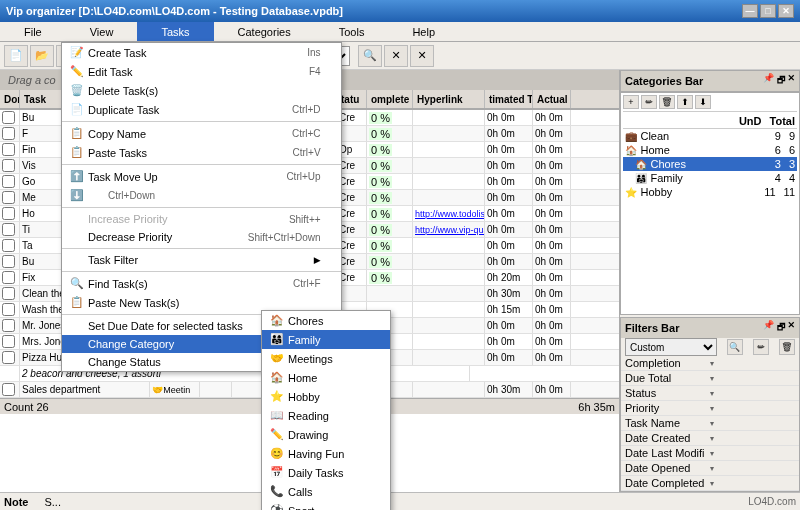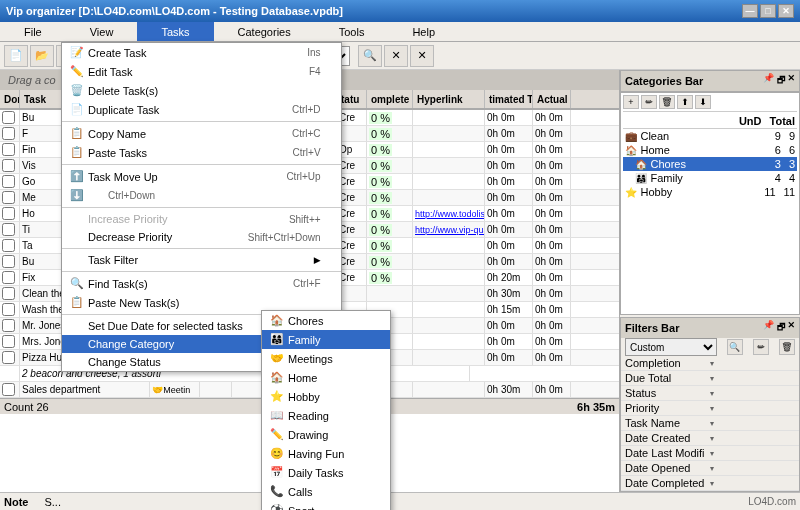--- a/index.html
+++ b/index.html
@@ -598,21 +598,21 @@
           <div class="gc" style="width:30px">Op</div>
           <div class="gc" style="width:46px"></div>
           <div class="gc" style="width:72px"></div>
           <div class="gc" style="width:48px">0h 30m</div>
           <div class="gc" style="width:38px">0h 0m</div>
         </div>
     </div>
 
     <div style="height:16px;background:#e0dbd5;border-top:1px solid #aaa;display:flex;align-items:center;padding:0 4px;font-size:10px;">
       <span>Count 26</span>
-      <span style="margin-left:auto;font-weight:bold">6h 35m</span>
+      <span style="margin-left:auto;font-weight:normal">6h 35m</span>
     </div>
   </div>
 
   <div class="right-panel">
 
     <div class="panel-title">
       <span>Categories Bar</span>
       <div class="panel-icons">
         <span class="panel-icon">📌</span>
         <span class="panel-icon">🗗</span>

